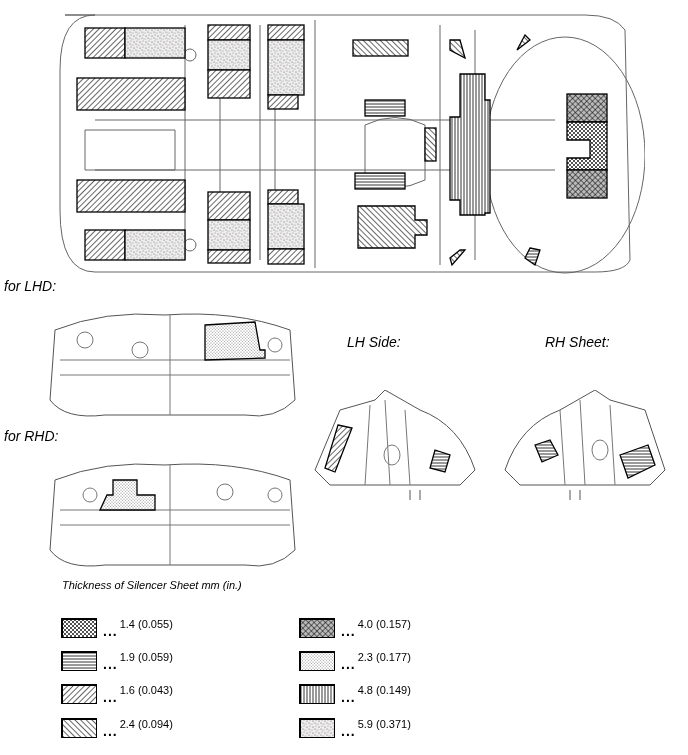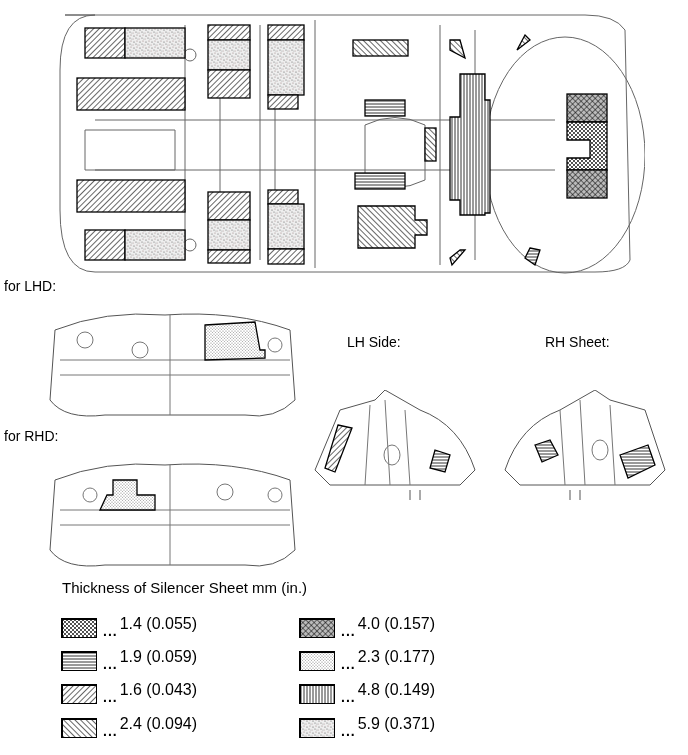--- a/index.html
+++ b/index.html
@@ -1,23 +1,23 @@
 <!DOCTYPE html>
 <html><head>
 <meta charset="utf-8">
 <style>
   html,body{margin:0;padding:0;background:#fff;}
   body{width:688px;height:755px;position:relative;overflow:hidden;font-family:"Liberation Sans",sans-serif;color:#000;}
-  .abs{position:absolute;}
+  .abs{position:absolute;font-style:italic;}
   .label{font-size:14px;}
-  .legend-title{font-size:15px;}
+  .legend-title{font-size:11px;}
   .legend-item{position:absolute;display:flex;align-items:flex-start;height:22px;}
   .swatch{width:36px;height:20px;border:1.2px solid #000;box-sizing:border-box;}
   .dots{font-size:14px;font-weight:bold;letter-spacing:1px;margin:6px 2px 0 6px;line-height:14px;}
-  .val{font-size:16px;line-height:12px;}
+  .val{font-size:11px;line-height:12px;}
   svg{position:absolute;}
 </style>
 </head>
 <body>
 
 <svg width="0" height="0" style="position:absolute">
   <defs>
     <pattern id="p-dots" width="4" height="4" patternUnits="userSpaceOnUse">
       <rect width="4" height="4" fill="#fff"></rect>
         <circle cx="1" cy="1" r="0.9" fill="#000"></circle>

